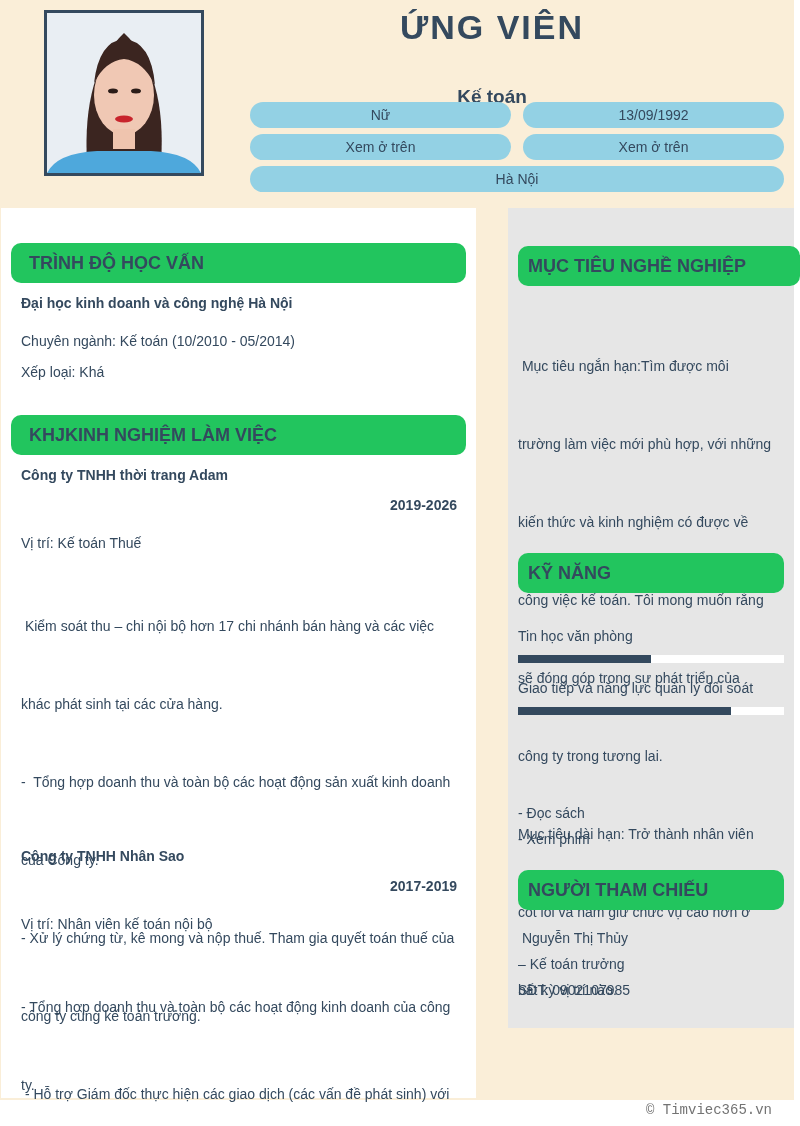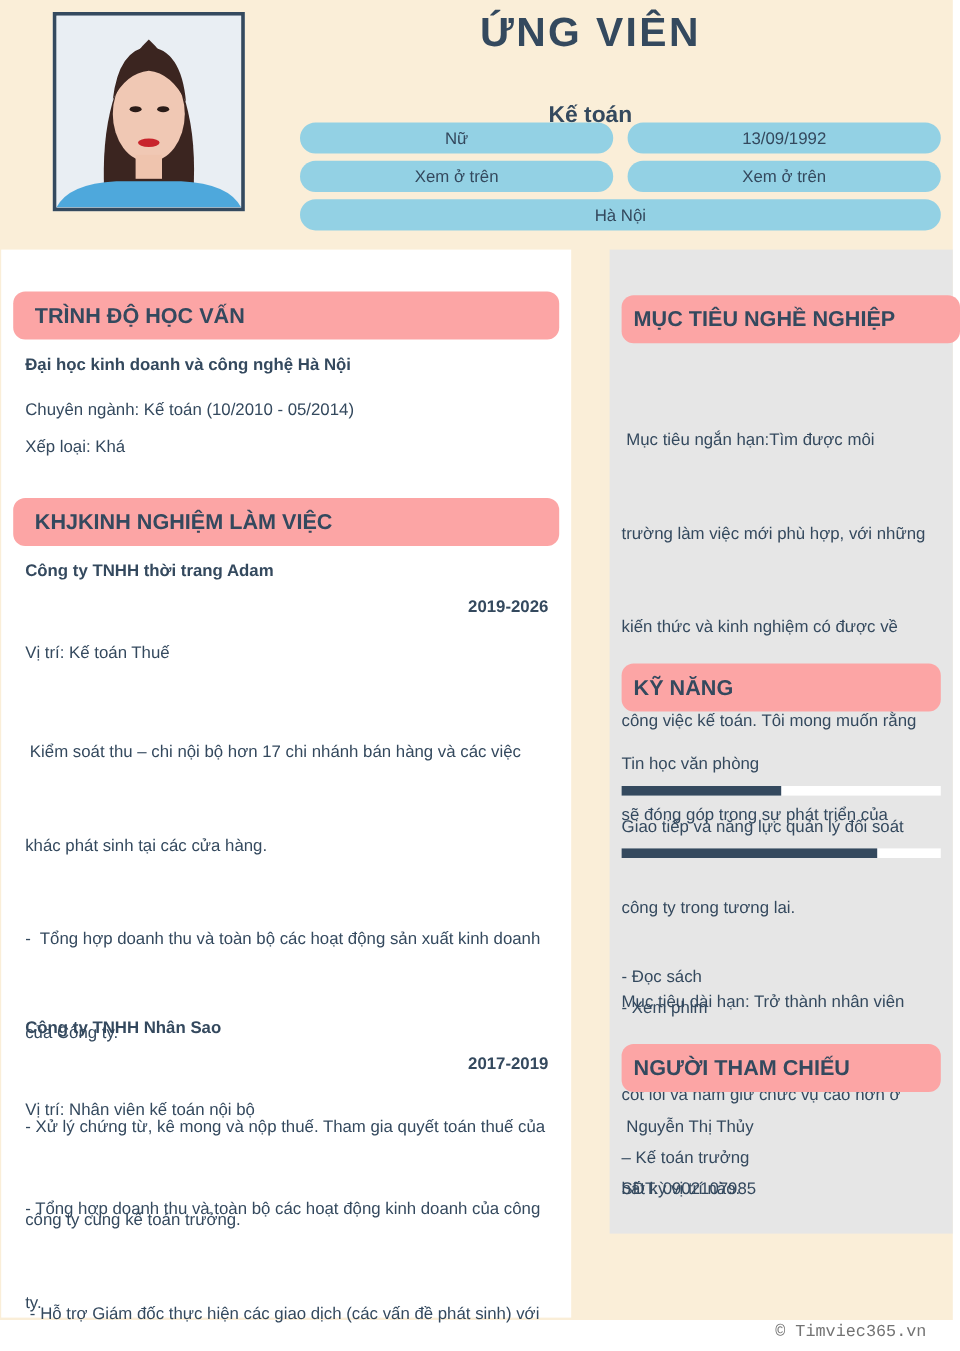--- a/index.html
+++ b/index.html
@@ -10,21 +10,21 @@
            border: 3px solid #34495e; background: #e8eef4; overflow: hidden; }
   .photo svg { display: block; }
   .name { position: absolute; left: 250px; width: 484px; top: 8px; text-align: center;
           font-size: 34px; font-weight: bold; letter-spacing: 2px; color: #34495e; }
   .jobtitle { position: absolute; left: 250px; width: 484px; top: 58px; text-align: center;
               font-size: 19px; font-weight: bold; color: #34495e; margin-top: 28px; }
   .pill { position: absolute; height: 26px; line-height: 26px; border-radius: 13px;
           background: #93d1e4; text-align: center; font-size: 14px; color: #34495e; }
   .left { position: absolute; left: 1px; top: 208px; width: 475px; height: 890px; background: #ffffff; }
   .right { position: absolute; left: 508px; top: 208px; width: 286px; height: 820px; background: #e6e6e6; }
-  .sec-head { position: absolute; background: #fca5a5; border-radius: 10px; height: 40px;
+  .sec-head { position: absolute; background: #22c55e; border-radius: 10px; height: 40px;
               line-height: 40px; font-size: 18px; font-weight: bold; color: #34495e; box-sizing: border-box; }
   .t { position: absolute; font-size: 14px; color: #34495e; line-height: 26px; }
   .b { font-weight: bold; }
   .bar { position: absolute; left: 10px; width: 266px; height: 8px; background: #ffffff; }
   .bar .fill { height: 100%; background: #34495e; }
   .footer { position: absolute; top: 1102px; left: 560px; width: 212px; text-align: right;
             font-family: "Liberation Mono", "DejaVu Sans Mono", monospace; font-size: 14px; color: #737373; }
 </style>
 </head>
 <body>

